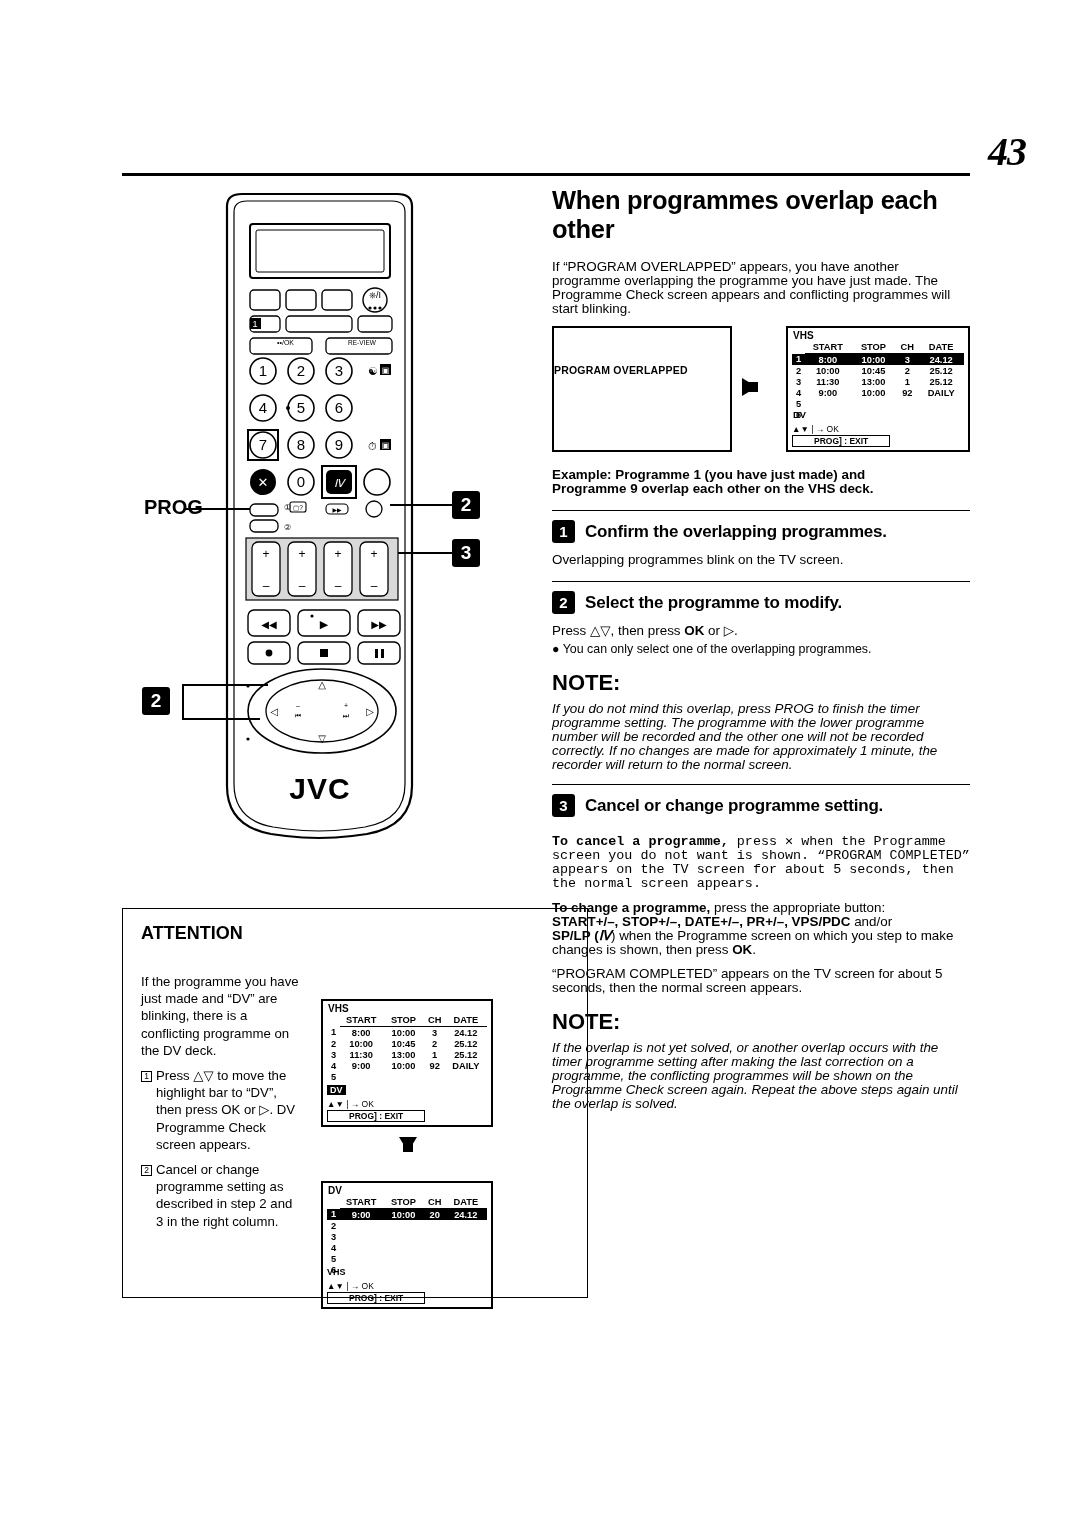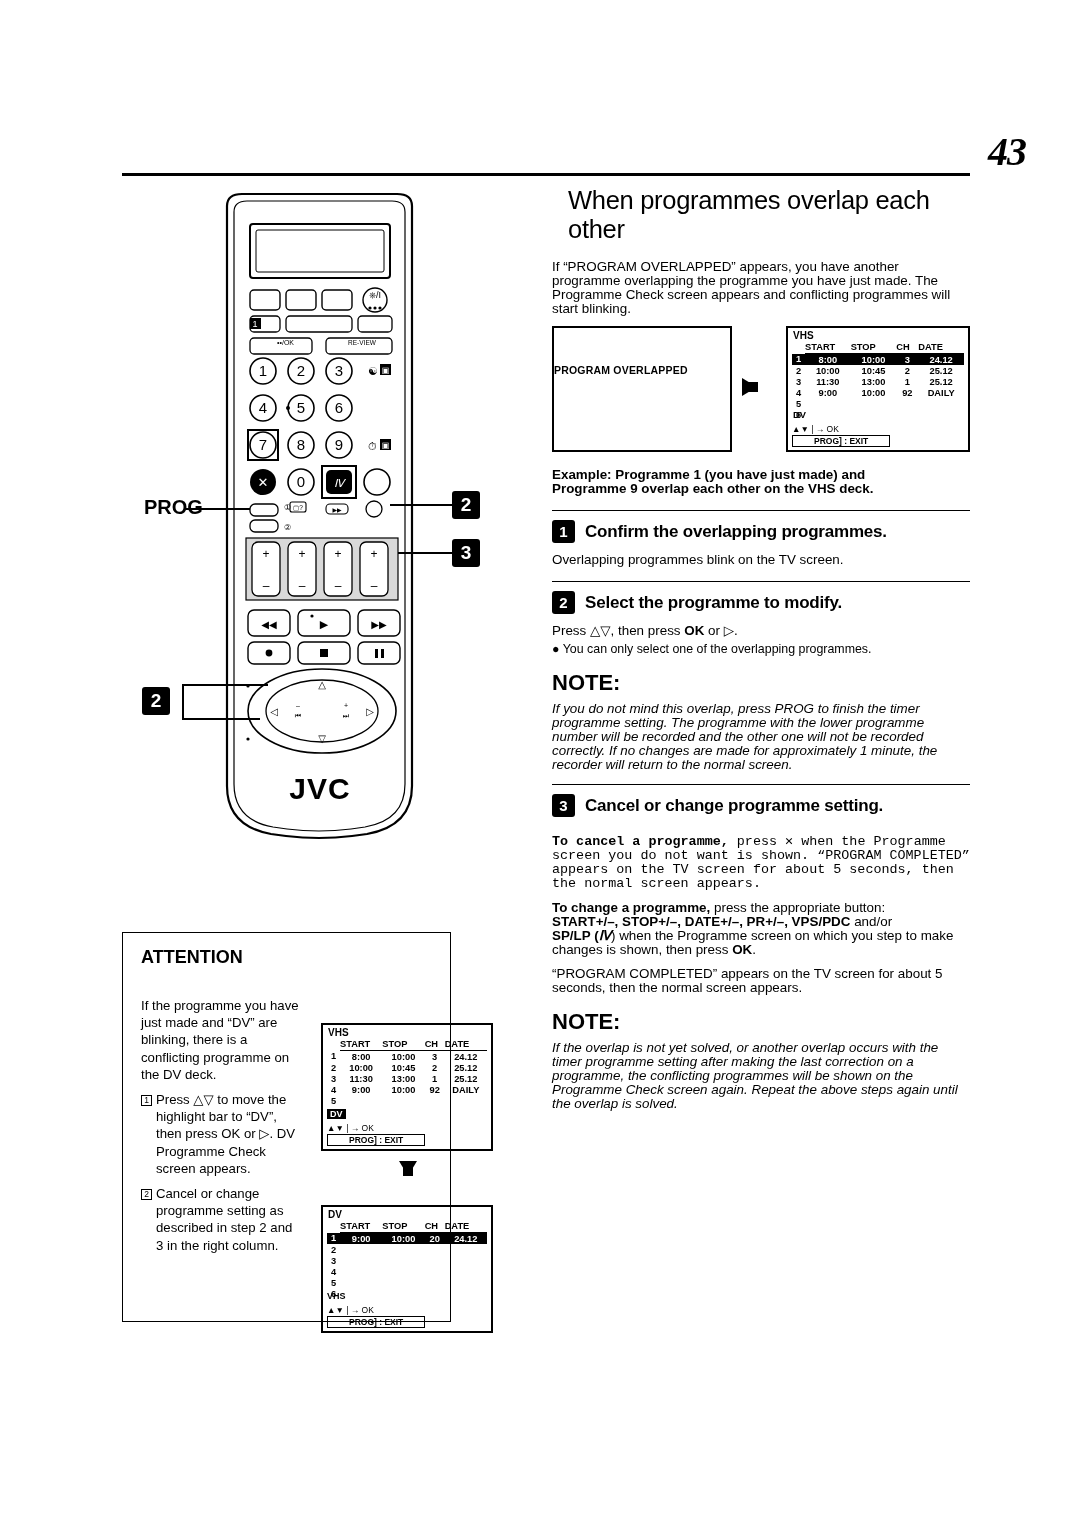--- a/index.html
+++ b/index.html
@@ -22,21 +22,21 @@
     letter-spacing:-1px;
   }
   .toprule {
     position:absolute; left:122px; top:173px; width:848px; height:3px;
     background:#000;
   }
 
   
   .rightcol { position:absolute; left:552px; top:186px; width:418px; }
   h1.title {
-    font-size:25.5px; font-weight:normal; margin:0 0 16px 16px;
+    font-size:25.5px; font-weight:bold; margin:0 0 16px 0;
     letter-spacing:-0.3px;
   }
   p.body { font-size:13.4px; line-height:14px; margin:0 0 10px 0; }
   .bold { font-weight:bold; }
   .ital { font-style:italic; }
 
   
   .overlapwrap { position:relative; width:418px; height:128px; margin:8px 0 14px 0; }
   .osd-left {
     position:absolute; left:0; top:0; width:180px; height:126px;
@@ -58,21 +58,21 @@
     position:absolute; left:234px; top:0; width:184px; height:126px;
     border:2px solid #000;
   }
 
   .deck-label { font-size:10px; font-weight:bold; padding:2px 0 1px 5px; }
   table.prog {
     width:100%; border-collapse:collapse; font-size:9.3px; font-weight:bold;
     table-layout:fixed;
   }
   table.prog th {
-    font-size:9.3px; font-weight:bold; padding:0 0 1px 0; text-align:left;
+    font-size:9.3px; font-weight:bold; padding:0 0 1px 0; text-align:center;
     border-bottom:1.5px solid #000;
   }
   table.prog td { padding:0.5px 0; text-align:center; height:11px; }
   table.prog td.num { width:13px; text-align:left; padding-left:4px; }
   .row-hl td { background:#000; color:#fff; }
   .row-hl td.num { background:#000; color:#fff; }
   .footer-bar {
     position:absolute; left:4px; right:4px; bottom:16px;
     font-size:8.5px; font-weight:normal;
   }
@@ -91,23 +91,22 @@
   }
   .steptitle { font-size:17px; font-weight:bold; letter-spacing:-0.2px; }
   .note-h { font-size:22px; font-weight:bold; margin:14px 0 6px 0; }
   .hr { border-top:1.6px solid #000; margin:12px 0 0 0; }
 
   
   .remote-area { position:absolute; left:122px; top:186px; width:400px; height:680px; }
 
   
   .attention {
-    position:absolute; left:122px; top:908px; width:329px; height:390px;
+    position:absolute; left:122px; top:908px; width:466px; height:390px;
     border:1.8px solid #000;
-    margin-top:24px;
   }
   .att-h { font-size:18px; font-weight:bold; margin:14px 0 6px 18px; }
   .att-body { position:absolute; left:18px; top:64px; width:160px; font-size:13.2px; line-height:17.2px; }
   .att-step { display:flex; gap:4px; margin-top:8px; }
   .sqnum {
     width:11px; height:11px; border:1px solid #000; font-size:8.5px;
     display:flex; align-items:center; justify-content:center; flex:0 0 auto;
     margin-top:4px;
   }
   .att-osd1 { position:absolute; left:198px; top:90px; width:172px; height:128px; border:2px solid #000; }

